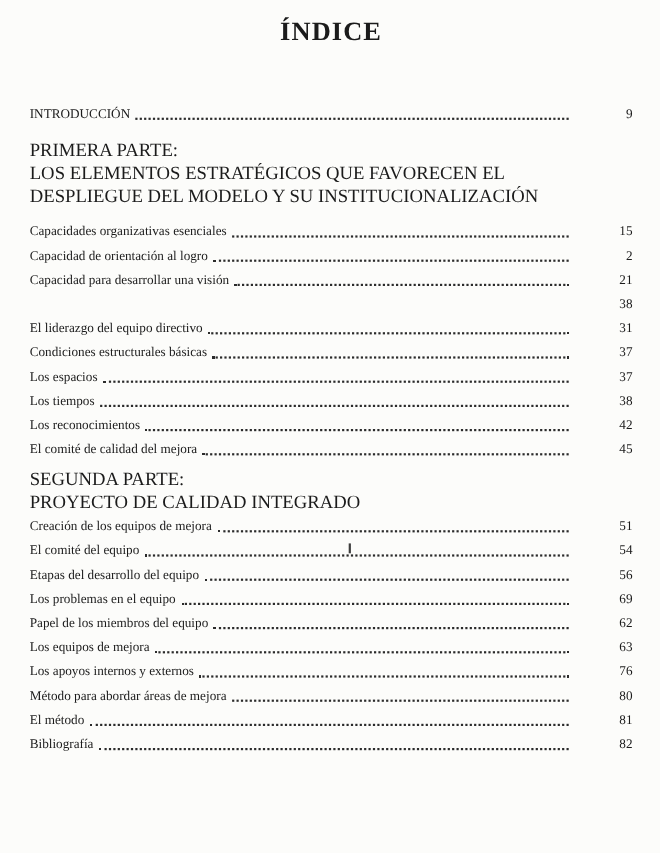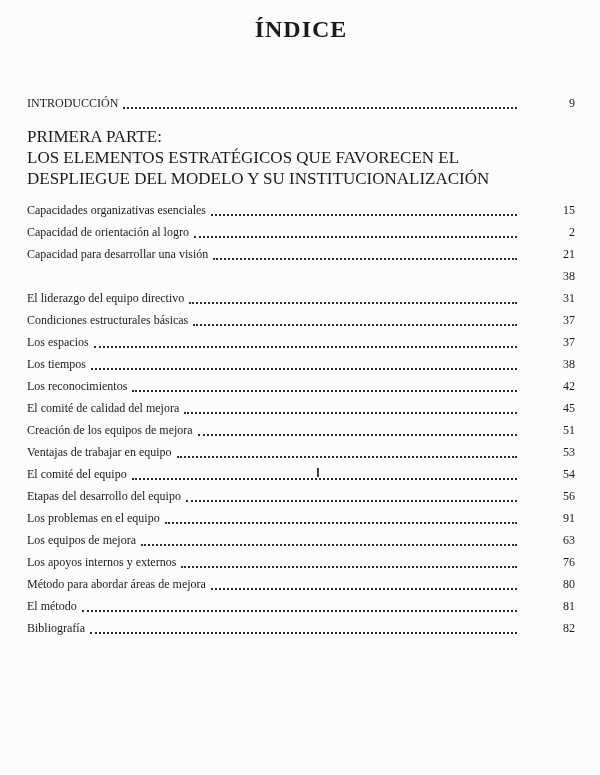--- a/index.html
+++ b/index.html
@@ -123,46 +123,50 @@
       <div class="entry">
         <span class="label">Los reconocimientos</span>
         <span class="leader"></span>
         <span class="pagenum">42</span>
       </div>
       <div class="entry">
         <span class="label">El comité de calidad del mejora</span>
         <span class="leader"></span>
         <span class="pagenum">45</span>
       </div>
+      <div class="part tight">
+        <div class="part-line">SEGUNDA PARTE:</div>
+        <div class="part-line">PROYECTO DE CALIDAD INTEGRADO</div>
+      </div>
       <div class="entry bold">
         <span class="label">Creación de los equipos de mejora</span>
         <span class="leader"></span>
         <span class="pagenum">51</span>
-      </div>
-      <div class="entry">
-        <span class="label">Ventajas de trabajar en equipo</span>
-        <span class="leader"></span>
-        <span class="pagenum">53</span>
       </div>
       <div class="entry">
         <span class="label">El comité del equipo</span>
         <span class="leader">
           <span class="artifact"></span>
         </span>
         <span class="pagenum">54</span>
       </div>
       <div class="entry">
         <span class="label">Etapas del desarrollo del equipo</span>
         <span class="leader"></span>
         <span class="pagenum">56</span>
       </div>
       <div class="entry">
         <span class="label">Los problemas en el equipo</span>
         <span class="leader"></span>
-        <span class="pagenum">91</span>
+        <span class="pagenum">69</span>
+      </div>
+      <div class="entry">
+        <span class="label">Papel de los miembros del equipo</span>
+        <span class="leader"></span>
+        <span class="pagenum">62</span>
       </div>
       <div class="entry bold gap">
         <span class="label">Los equipos de mejora</span>
         <span class="leader"></span>
         <span class="pagenum">63</span>
       </div>
       <div class="entry">
         <span class="label">Los apoyos internos y externos</span>
         <span class="leader"></span>
         <span class="pagenum">76</span>

